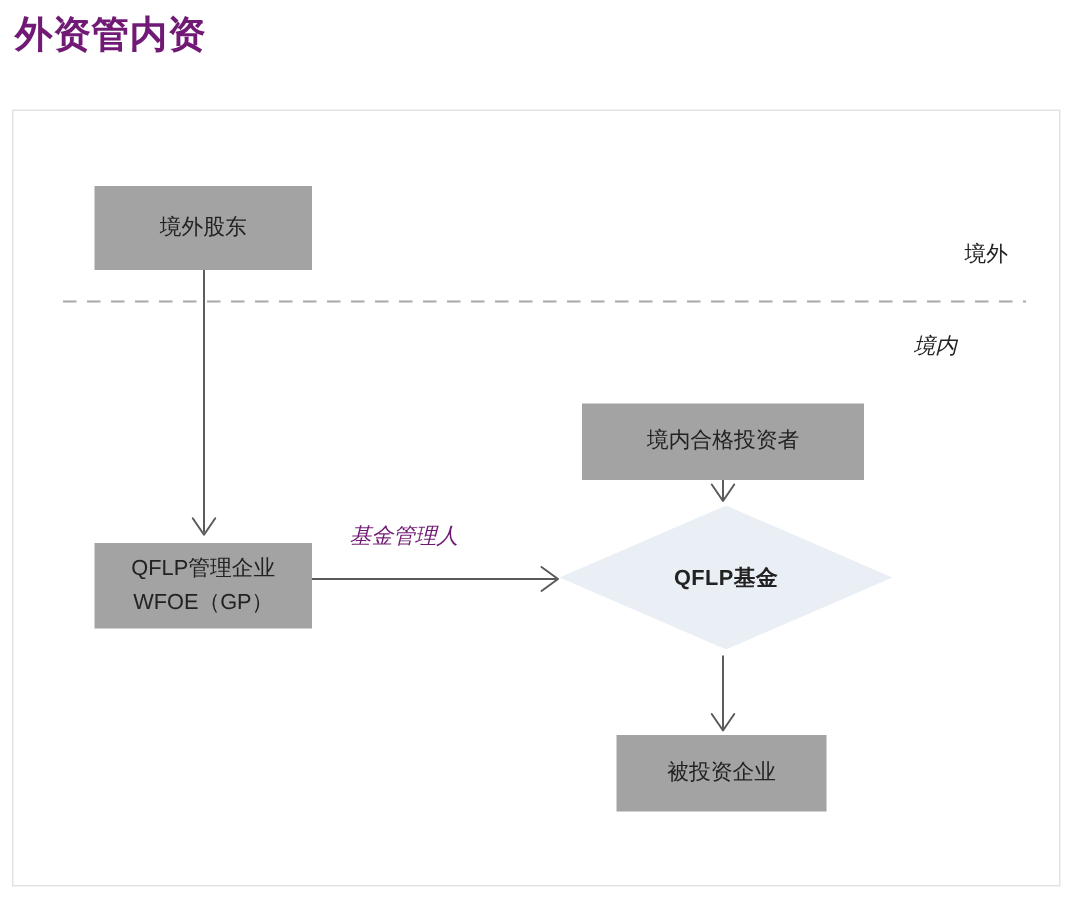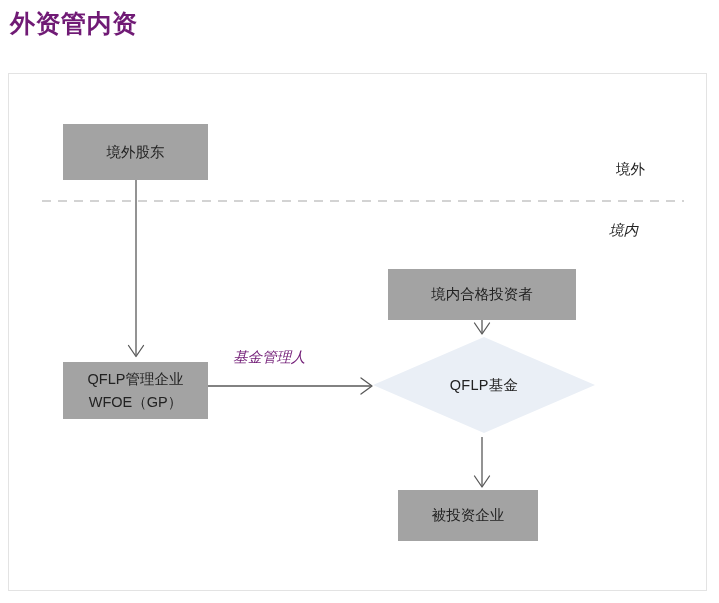--- a/index.html
+++ b/index.html
@@ -73,33 +73,34 @@
 
   #node-qflp-wfoe {
     left: 63px;
     top: 362px;
     width: 145px;
     height: 57px;
     line-height: 23px;
   }
 
   #node-invested-enterprise {
-    left: 398px;
+    left: 411px;
     top: 490px;
     width: 140px;
     height: 51px;
   }
 
   
   #node-qflp-fund {
     position: absolute;
     left: 373px;
     top: 337px;
     width: 222px;
     height: 96px;
+    font-weight: bold;
   }
   #node-qflp-fund .diamond-shape {
     position: absolute;
     inset: 0;
     background: #eaeff6;
     clip-path: polygon(50% 0%, 100% 50%, 50% 100%, 0% 50%);
   }
   #node-qflp-fund .diamond-label {
     position: absolute;
     inset: 0;
@@ -112,21 +113,21 @@
   }
 
   
   .region-label {
     position: absolute;
     font-size: 14.5px;
     color: #222222;
     white-space: nowrap;
   }
   #label-overseas {
-    left: 616px;
+    left: 643px;
     top: 160px;
   }
   #label-domestic {
     left: 609px;
     top: 221px;
     font-style: italic;
   }
 
   
   #label-fund-manager {

